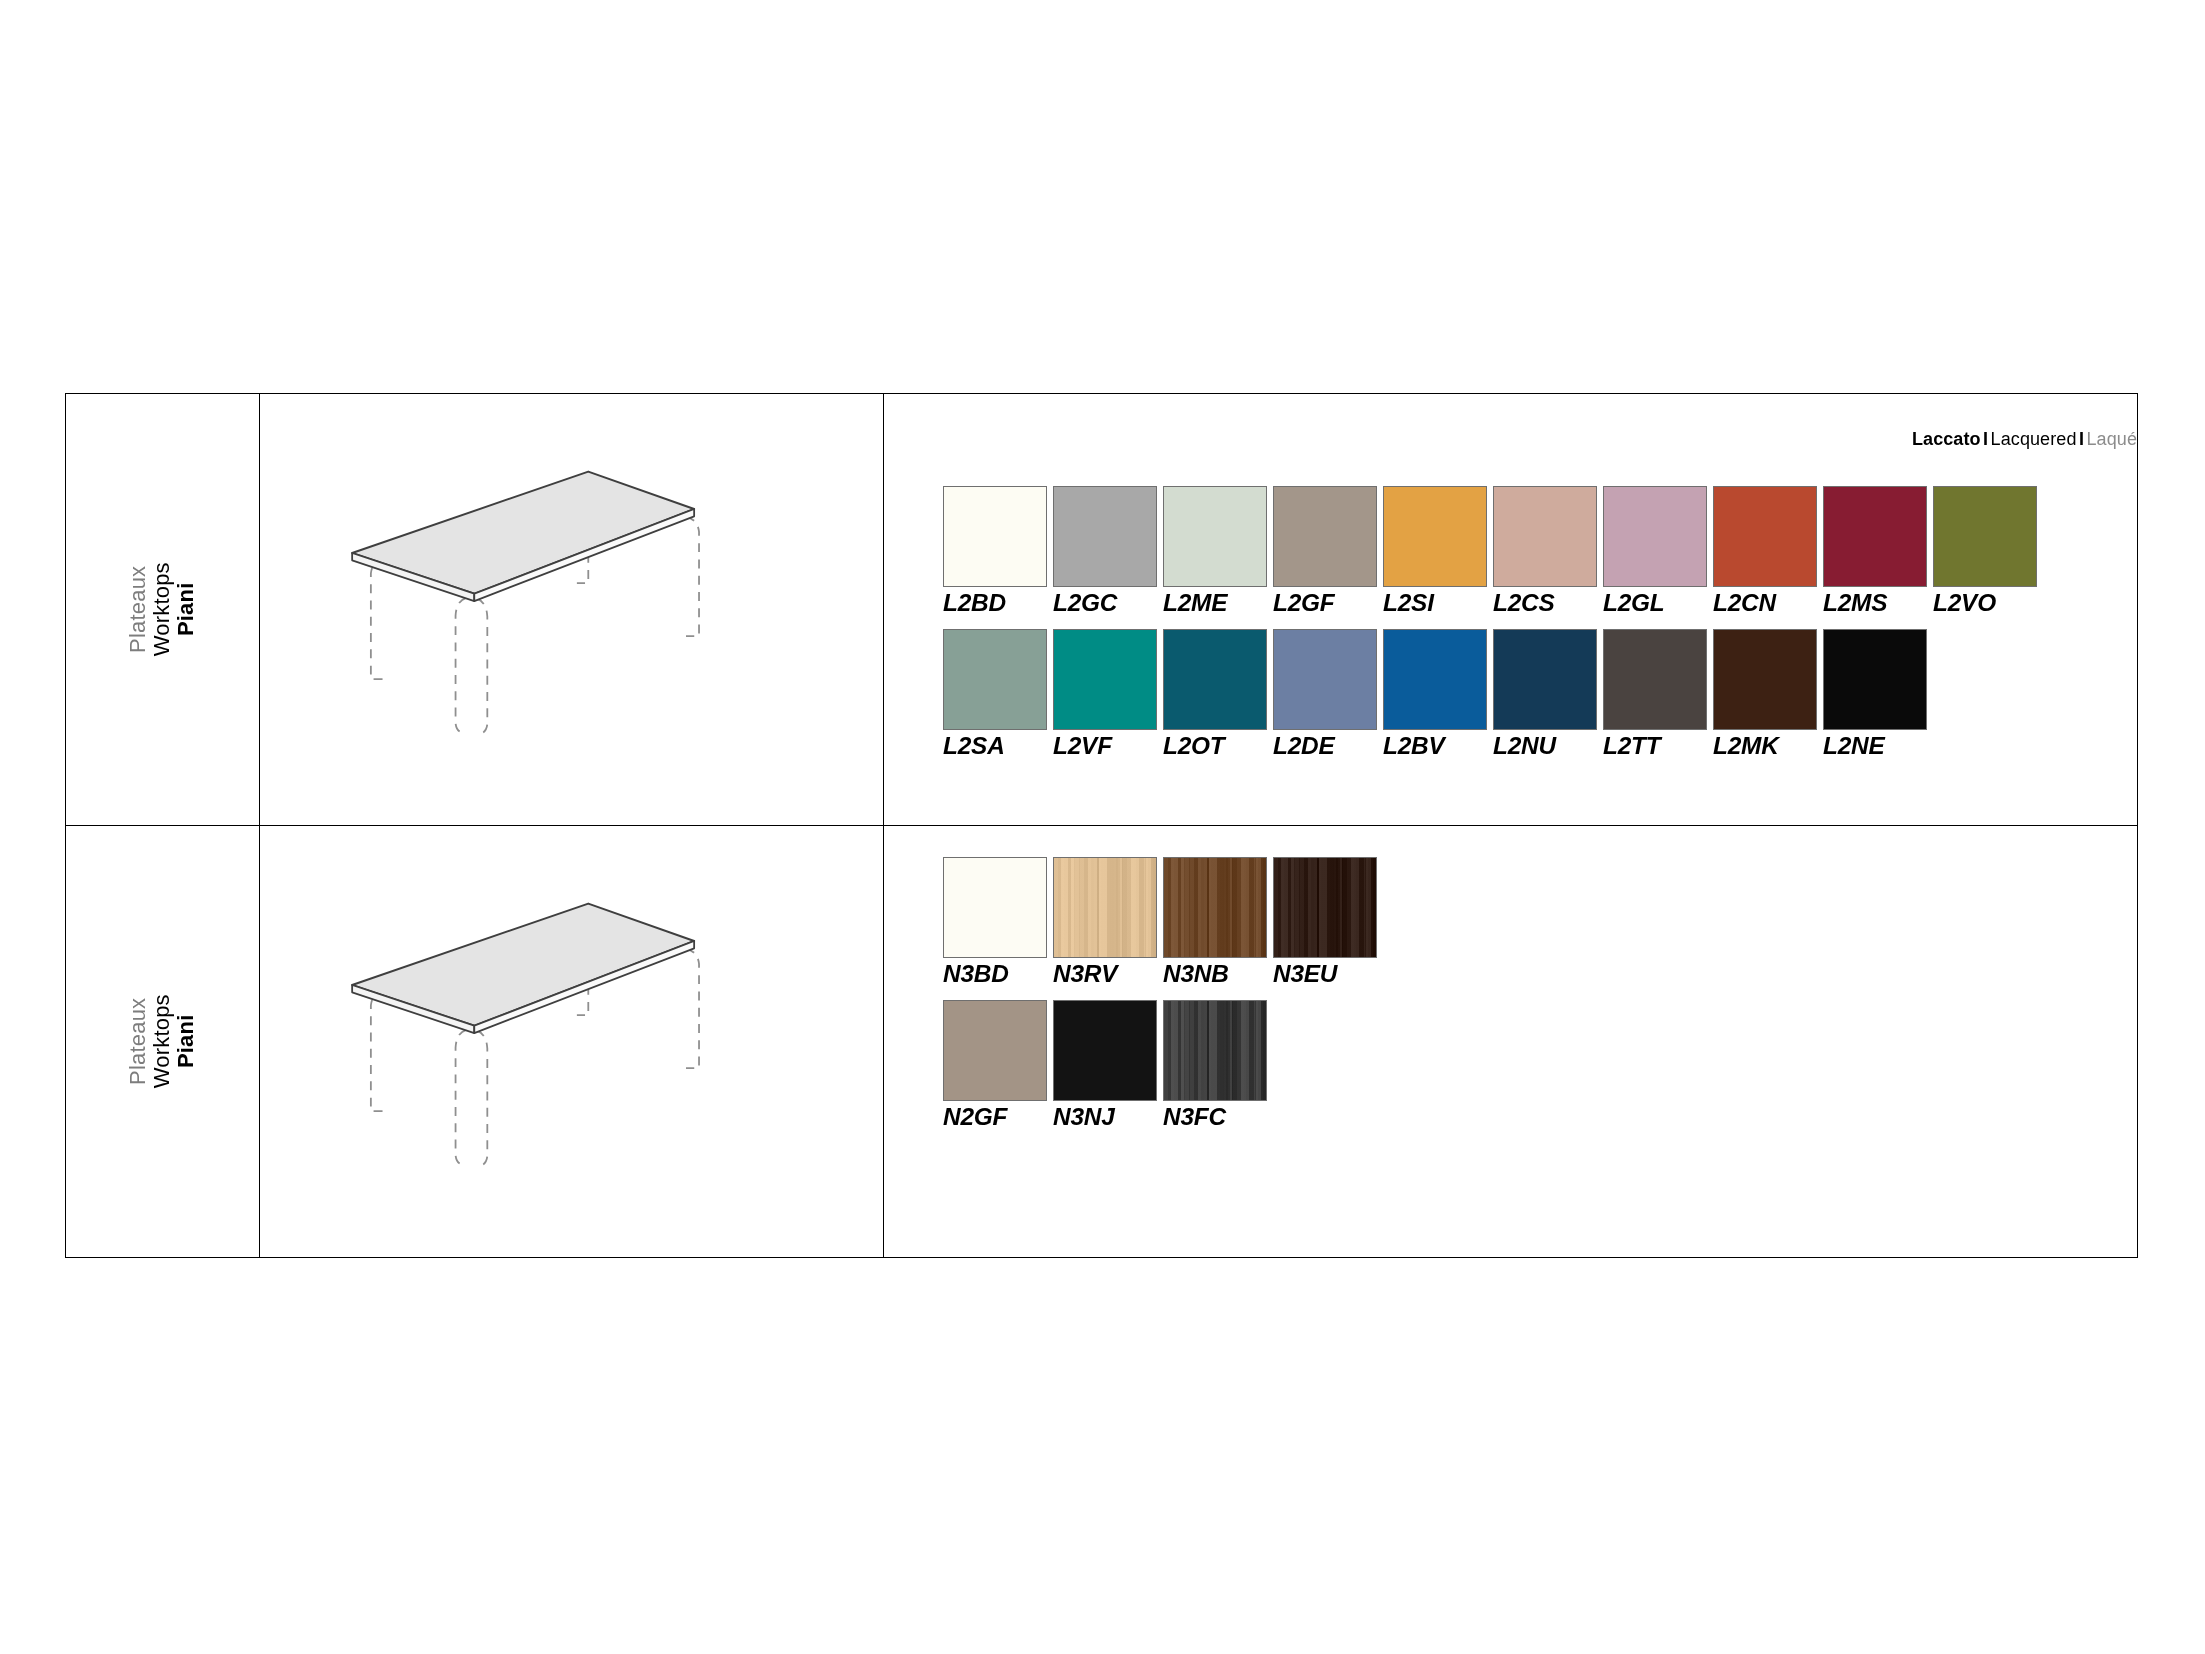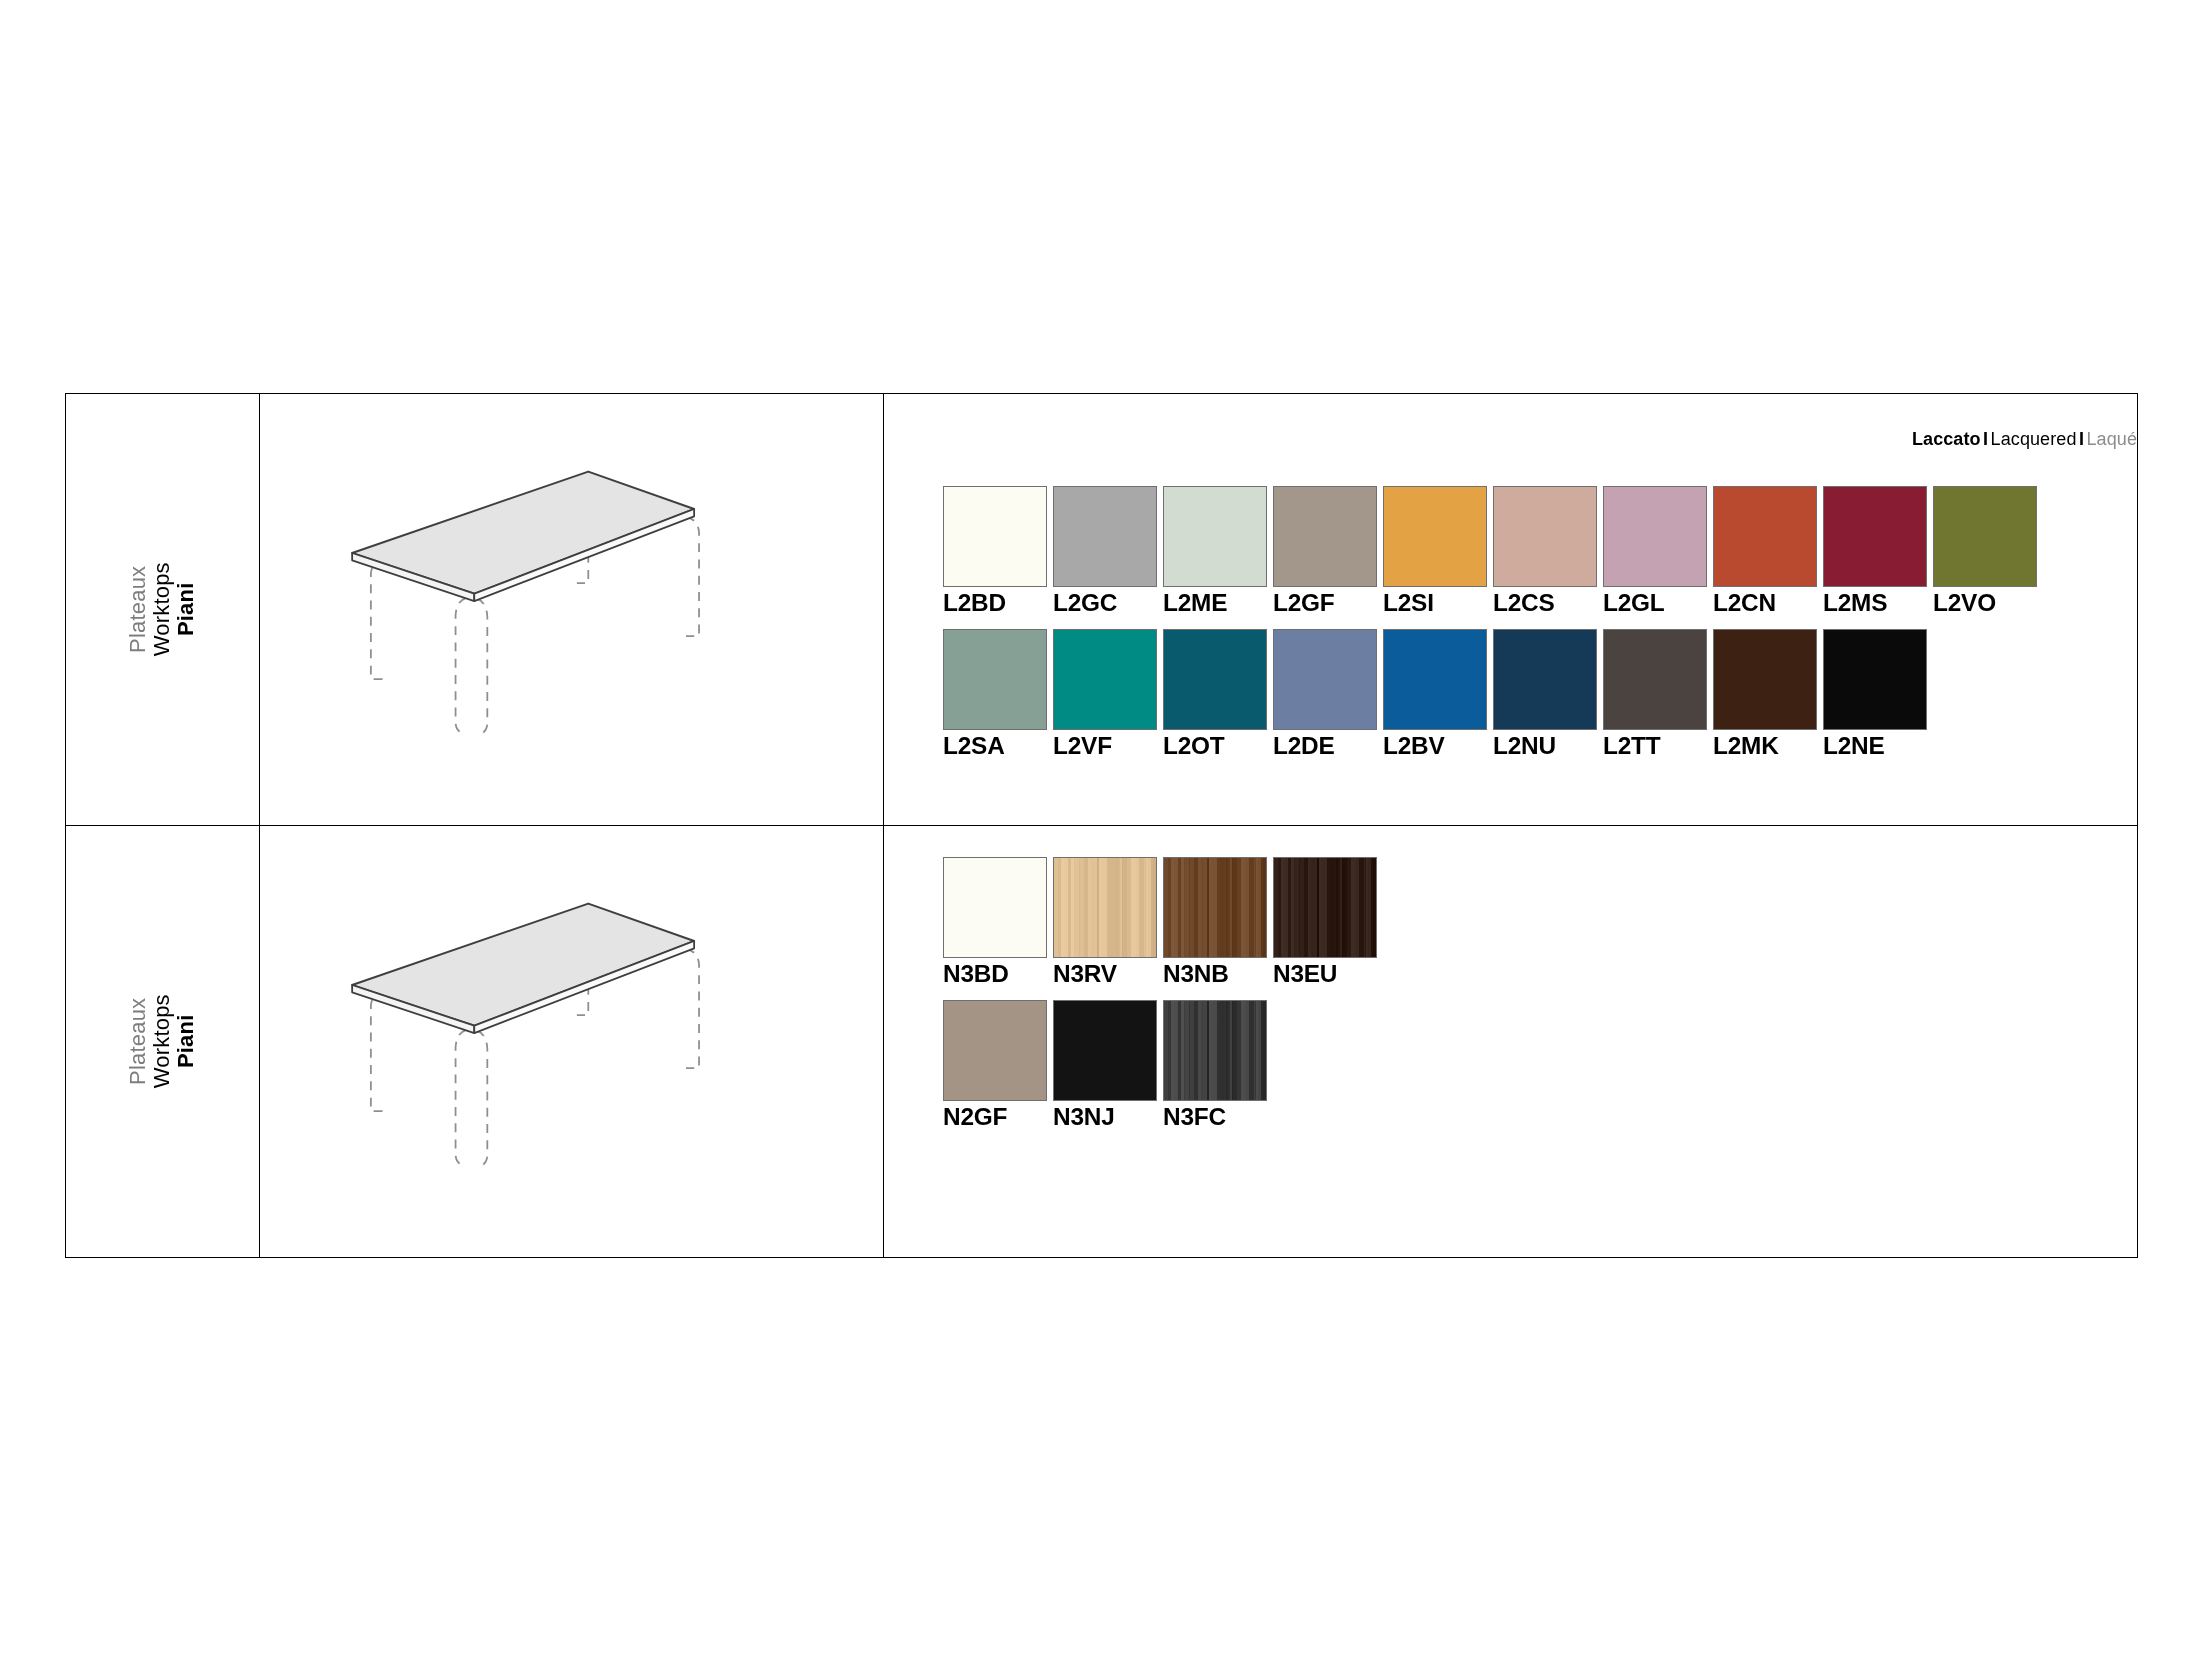--- a/index.html
+++ b/index.html
@@ -111,20 +111,21 @@
   .fin-title .t-sep { font-weight: bold; padding: 0 2.4px; }
 
   .swatch-rows { display: block; }
   .swatch-row {
     display: flex;
     gap: 18px;
     margin-bottom: 12.2px;
   }
   .swatch {
     width: 92px;
+    font-style: italic;
   }
   .chip {
     width: 104px;
     height: 101px;
     border: 0.8px solid #6f6f6f;
     box-sizing: border-box;
     position: relative;
     overflow: hidden;
   }
   .chip .grain {

